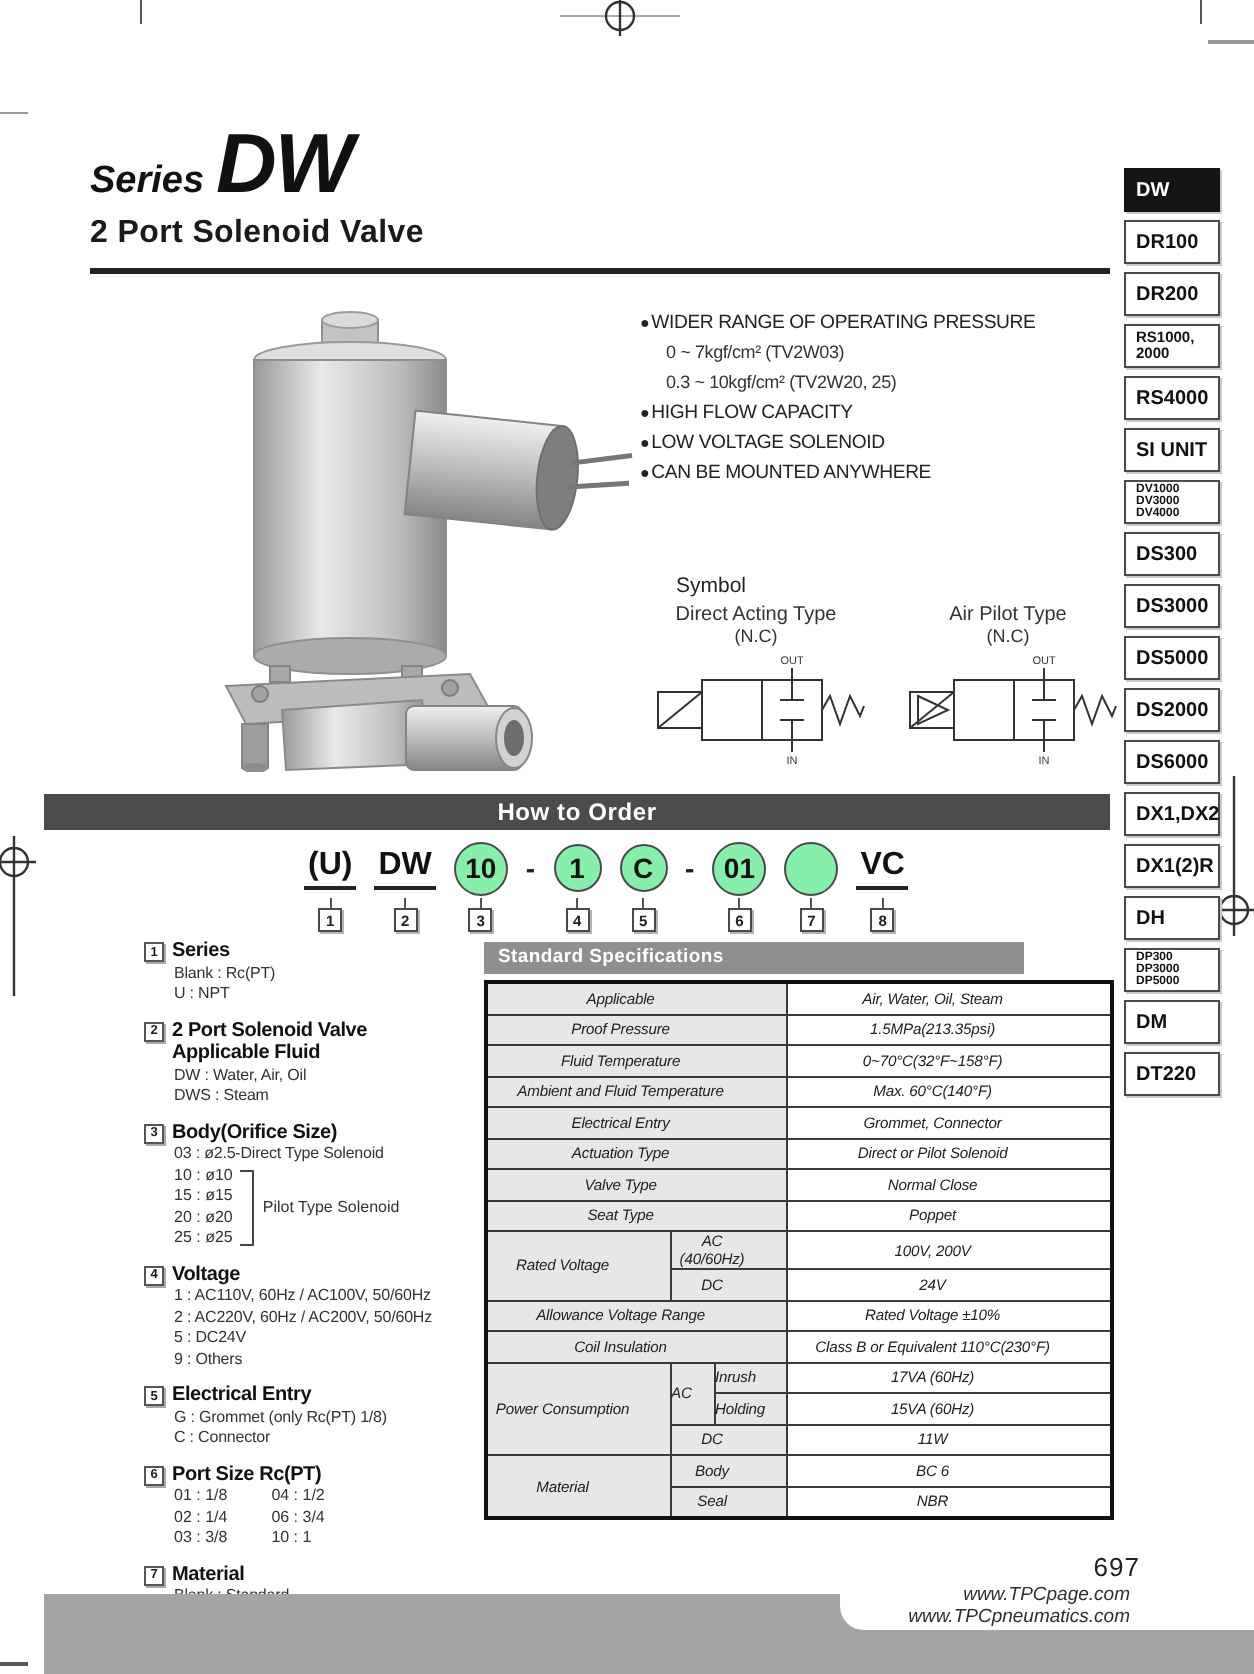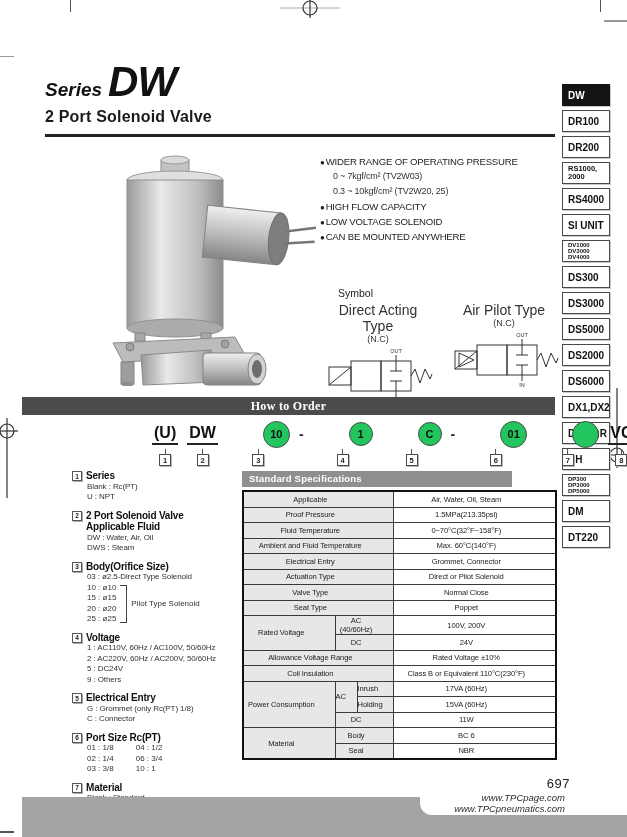--- a/index.html
+++ b/index.html
@@ -30,34 +30,34 @@
   .features{position:absolute;left:320px;top:156px;width:237px;}
   .feat{font-size:9.6px;color:#222;margin-bottom:4px;letter-spacing:-0.2px;}
   .feat .blt{font-size:8px;margin-right:1px;}
   .fsub{font-size:9px;color:#333;margin:0 0 5px 13px;letter-spacing:-0.2px;}
 
   
   .symbol{position:absolute;left:322px;top:287px;width:240px;}
   .sym-title{font-size:10.5px;color:#222;margin-left:16px;margin-bottom:3px;}
   .sym-row{display:flex;gap:14px;}
   .sym-col{width:112px;text-align:center;}
-  .sym-name{font-size:14px;color:#333;}
+  .sym-name{font-size:10px;color:#333;}
   .sym-nc{font-size:9px;color:#333;margin-bottom:2px;}
   .sym-svg{display:block;margin:0 auto;}
 
   
   .hto-bar{position:absolute;left:22px;top:397px;width:533px;height:18px;background:#4b4b4b;
-           color:#fff;font-weight:bold;font-size:12px;text-align:center;line-height:18px;letter-spacing:0.3px;font-family:Liberation Serif, serif;}
+           color:#fff;font-weight:bold;font-size:12px;text-align:center;line-height:18px;letter-spacing:0.3px;}
   .code-row{position:absolute;left:152px;top:419px;display:flex;gap:9px;align-items:flex-start;}
   .code-item{display:flex;flex-direction:column;align-items:center;}
   .code-top{height:30px;display:flex;align-items:center;justify-content:center;}
   .code-txt{font-size:16px;font-weight:bold;color:#111;border-bottom:2px solid #222;padding:0 2px 1px 2px;}
-  .code-circ{box-sizing:border-box;width:27px;height:27px;border-radius:50%;background:#22c55e;
+  .code-circ{box-sizing:border-box;width:27px;height:27px;border-radius:50%;background:#86efac;
              border:1.5px solid #4a4a4a;display:flex;align-items:center;justify-content:center;
-             font-weight:bold;font-size:11px;color:#111;margin-left:36px;}
+             font-weight:bold;font-size:14px;color:#111;}
   .code-circ.sm{width:24px;height:24px;}
   .code-dash{font-size:14px;font-weight:bold;line-height:30px;color:#222;}
   .tick{width:1px;height:5px;background:#555;}
   .numbox{box-sizing:border-box;width:12px;height:12px;border:1px solid #4a4a4a;background:#fff;
           box-shadow:1px 1px 0 #b5b5b5;font-size:7.5px;font-weight:bold;color:#222;
           display:flex;align-items:center;justify-content:center;}
 
   
   .legend{position:absolute;left:72px;top:470px;width:180px;}
   .litem{margin-bottom:7px;}
@@ -73,21 +73,21 @@
   .pilot-label{font-size:8px;color:#333;display:flex;align-items:center;margin-left:4px;}
   .two-col{display:flex;gap:22px;margin-left:15px;}
   .two-col div{font-size:8px;color:#333;line-height:10.5px;}
 
   
   .spec{position:absolute;left:242px;top:471px;width:270px;}
   .spec-hdr{height:16px;background:#8f8f8f;color:#fff;font-weight:bold;font-size:9.5px;
             line-height:16px;padding-left:7px;letter-spacing:0.2px;}
   table.sp{border-collapse:collapse;width:313px;margin-top:3px;table-layout:fixed;}
   table.sp td{border:1px solid #3a3a3a;font-size:7.6px;color:#222;height:14.5px;
-              padding:0 16px 0 0;text-align:center;letter-spacing:-0.1px;}
+              padding:0 16px 0 0;text-align:center;letter-spacing:-0.1px;font-style:italic;}
   table.sp{border:2px solid #111;}
   td.lab{background:#e7e7e7;text-align:left;padding-left:6px;}
   td.sub{background:#e7e7e7;}
   tr.g td{border-top:1.6px solid #191919;}
 
   
   .pgnum{position:absolute;left:400px;top:776px;width:170px;text-align:right;
          font-size:13px;color:#222;letter-spacing:0.5px;}
   .fbarA{position:absolute;left:22px;top:797px;width:548px;height:40px;background:#a4a4a4;
          border-top-right-radius:16px;}

